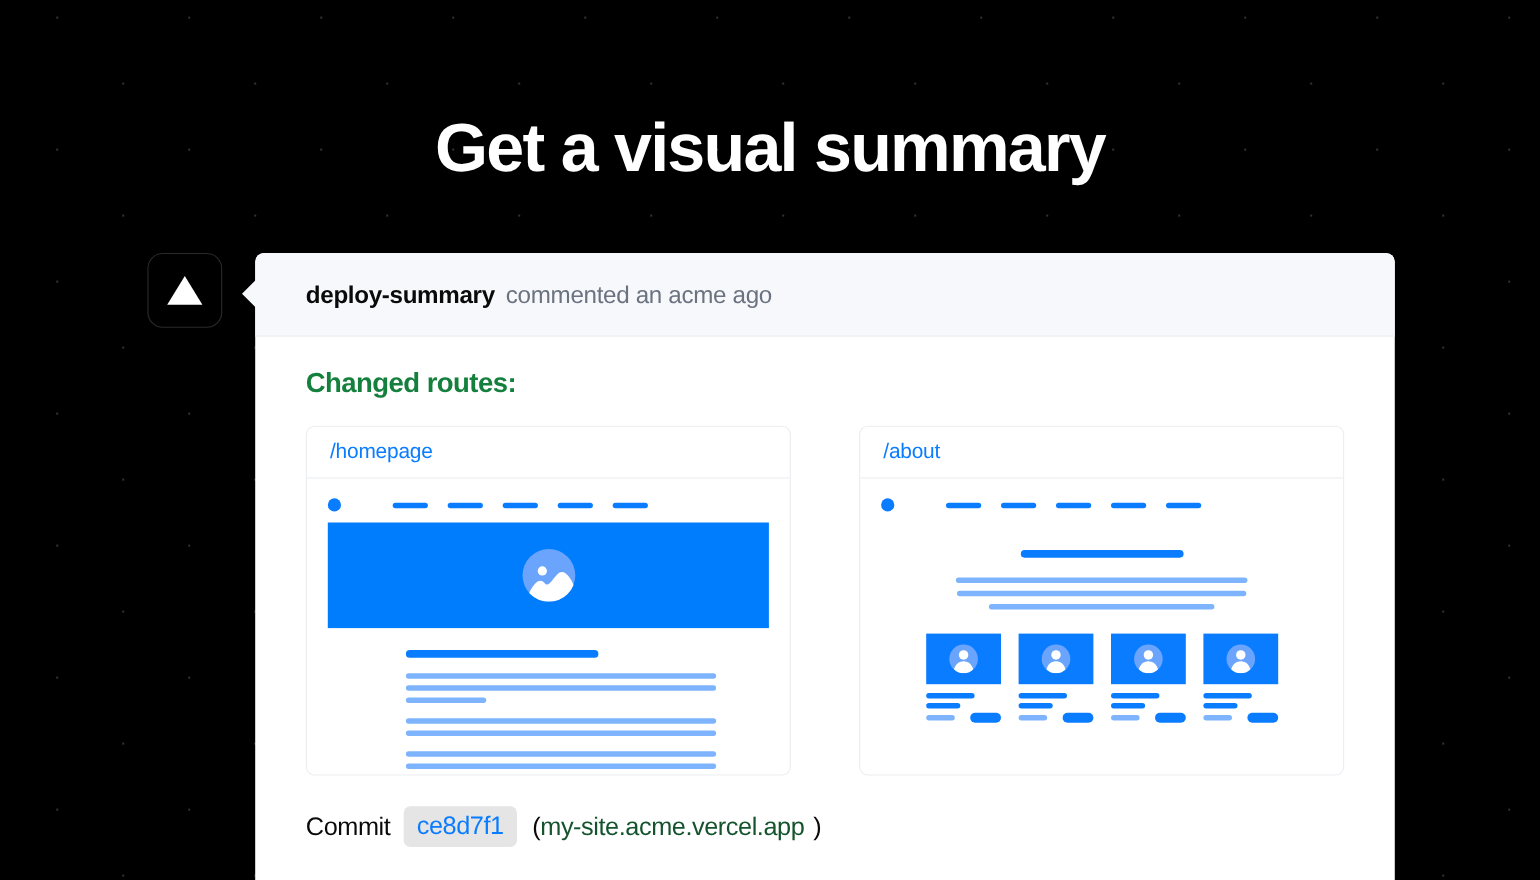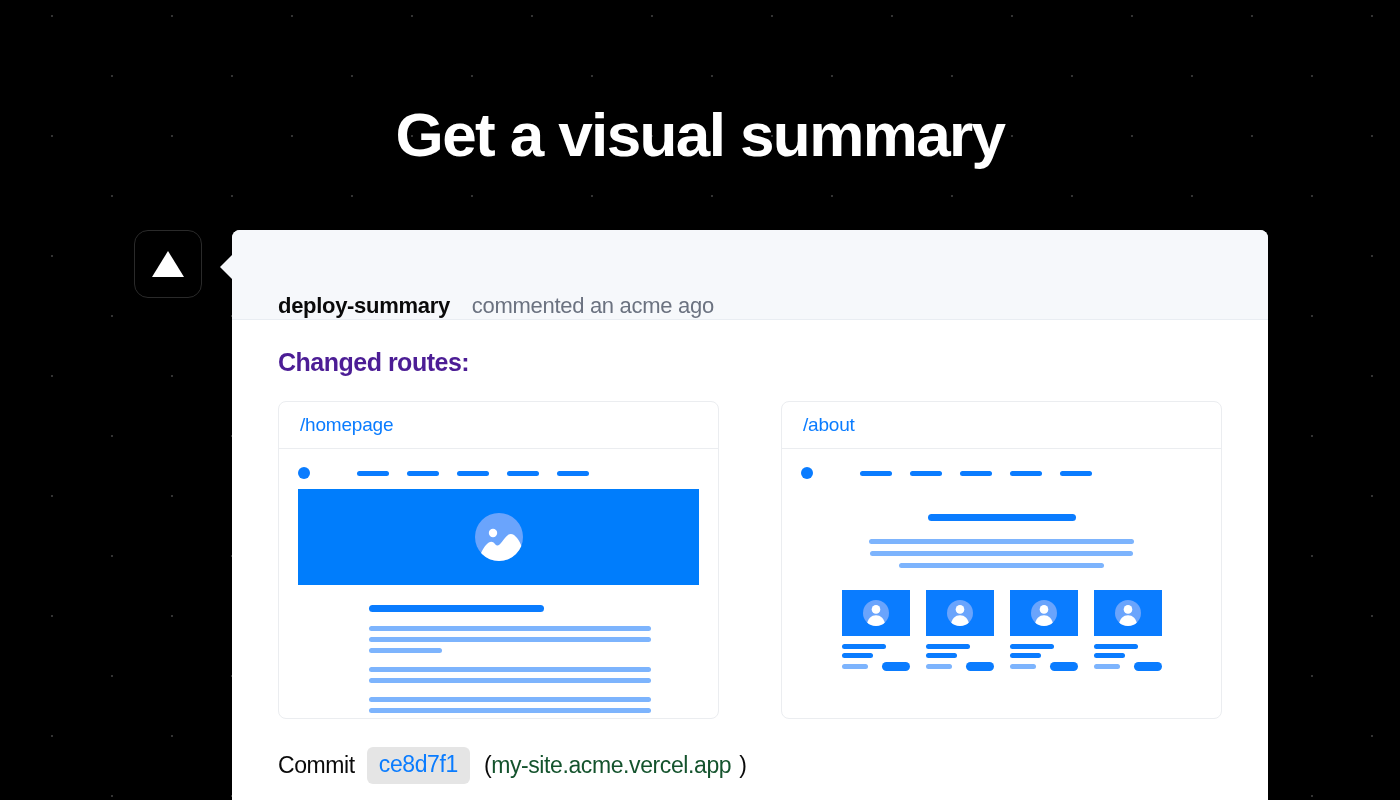--- a/index.html
+++ b/index.html
@@ -74,27 +74,27 @@
     top: 254px;
     width: 0;
     height: 0;
     border-top: 13px solid transparent;
     border-bottom: 13px solid transparent;
     border-right: 13px solid #f6f8fb;
     z-index: 3;
   }
 
   .comment-header {
-    height: 90px;
+    height: 76px;
     background: #f6f8fb;
     border-bottom: 1px solid #e9edf2;
     display: flex;
-    align-items: flex-end;
+    align-items: center;
     padding-left: 46px;
-    gap: 22px;
+    gap: 10px;
   }
   .comment-author {
     font-size: 22px;
     font-weight: 700;
     color: #0a0a0a;
     letter-spacing: -0.3px;
   }
   .comment-meta {
     font-size: 22px;
     font-weight: 400;
@@ -102,21 +102,21 @@
     letter-spacing: -0.3px;
   }
 
   .comment-body {
     padding: 28px 46px 0 46px;
   }
 
   .section-title {
     font-size: 25px;
     font-weight: 700;
-    color: #4c1d95;
+    color: #15803d;
     letter-spacing: -0.5px;
     margin-bottom: 24px;
   }
 
   
   .previews {
     display: flex;
     gap: 62px;
   }
   .preview {

